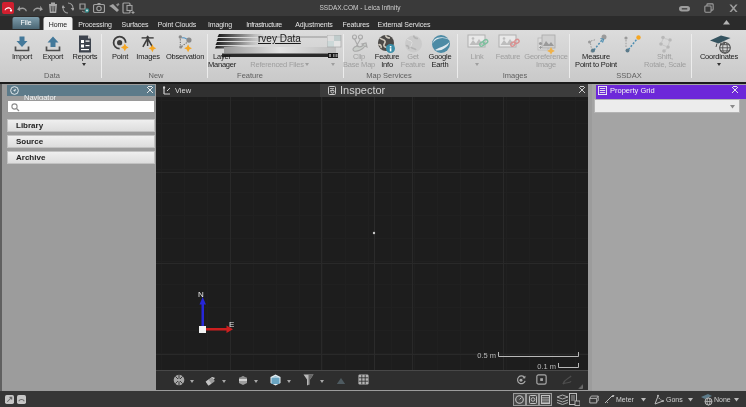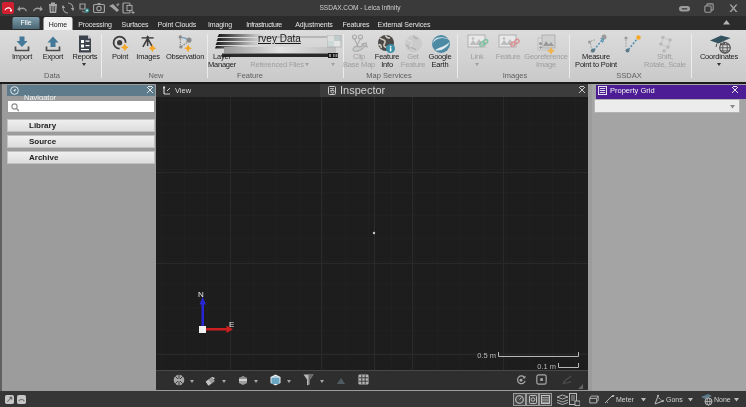--- a/index.html
+++ b/index.html
@@ -22,36 +22,36 @@
 .rbl { position:absolute; font-size:7.5px; color:#1a1a1a; text-align:center; line-height:8px; width:80px; margin-left:-40px; letter-spacing:-0.2px; }
 .rbl.gray { color:#9e9e9e;text-align:center; }
 .darr { position:absolute; width:0; height:0; border-left:2.5px solid transparent; border-right:2.5px solid transparent; border-top:3px solid #333; }
 .darr.gray { border-top-color:#9e9e9e; }
 .ric { position:absolute; top:4px; margin-left:-10px; }
 
 #main { position:absolute; left:0; top:84px; width:746px; height:307px; }
 #leftpanel { position:absolute; left:0; top:0; width:156px; height:307px; background:#9c9c9c; border-left:2px solid #606060;}
 #nav-header { position:absolute; left:5px; top:0.5px; width:148px; height:11px; background:#5d7b8a; color:#eef4f6; font-size:7.5px; }
 #nav-search { position:absolute; left:5px; top:16px; width:148px; height:13px; background:#fff; border:1px solid #9a9a9a; }
-.navbtn { position:absolute; left:5px; width:148px; height:13px; background:linear-gradient(#efefef,#dddddd); border:1px solid #c2c2c2; color:#222; font-size:8px; font-weight:bold; line-height:11px; padding-left:21px; }
+.navbtn { position:absolute; left:5px; width:148px; height:13px; background:linear-gradient(#efefef,#dddddd); border:1px solid #c2c2c2; color:#222; font-size:8px; font-weight:bold; line-height:11px; padding-left:8px; }
 
 #center { position:absolute; left:156px; top:0; width:432px; height:306px; background:#1d1d1d; }
 #viewtabs { position:absolute; left:0; top:0; width:432px; height:13px; background:#3c3c3c; }
 #tab-view { position:absolute; left:0; top:0; width:164px; height:25px; background:#303030; color:#dedede; font-size:7.5px; line-height:13px; }
 #tab-inspector { position:absolute; left:166px; top:0; width:266px; height:13px; background:#3c3c3c; color:#d2d2d2; font-size:11px; line-height:13px;text-decoration:underline; }
 #canvas { position:absolute; left:0; top:13px; width:432px; height:273px; overflow:hidden;
   background-image:
     repeating-linear-gradient(to right, #202020 0 1px, transparent 1px 23px),
     repeating-linear-gradient(to bottom, #202020 0 1px, transparent 1px 23px);
   background-color:#1d1d1d; background-position:5px 3px; }
 #viewtoolbar { position:absolute; left:0; top:286px; width:432px; height:20px; background:#2e2e2e; border-top:1px solid #484848; }
 .vtarr { position:absolute; top:9px; width:0; height:0; border-left:2.5px solid transparent; border-right:2.5px solid transparent; border-top:3px solid #a8a8a8; }
 
 #rightpanel { position:absolute; left:592px; top:0; width:154px; height:307px; background:#a4a4a4; }
-#pg-header { position:absolute; left:4px; top:0.5px; width:150px; height:14px; background:#4c1d95; color:#f2f2f2; font-size:7.5px; }
+#pg-header { position:absolute; left:4px; top:0.5px; width:150px; height:14px; background:#6d28d9; color:#f2f2f2; font-size:7.5px; }
 #pg-dropdown { position:absolute; left:2px; top:15px; width:146px; height:14px; background:#ececec; border:1px solid #b4b4b4; }
 
 #statusbar { position:absolute; left:0; top:391px; width:746px; height:16px; background:#363636; color:#d2d2d2; font-size:7px; }
 .sbtn { position:absolute; top:2px; width:13px; height:13px; border:1px solid #9a9a9a; background:#494949; }
 .pin { position:absolute; top:2px; }
 </style>
 </head>
 <body>
 
 <div id="titlebar">

